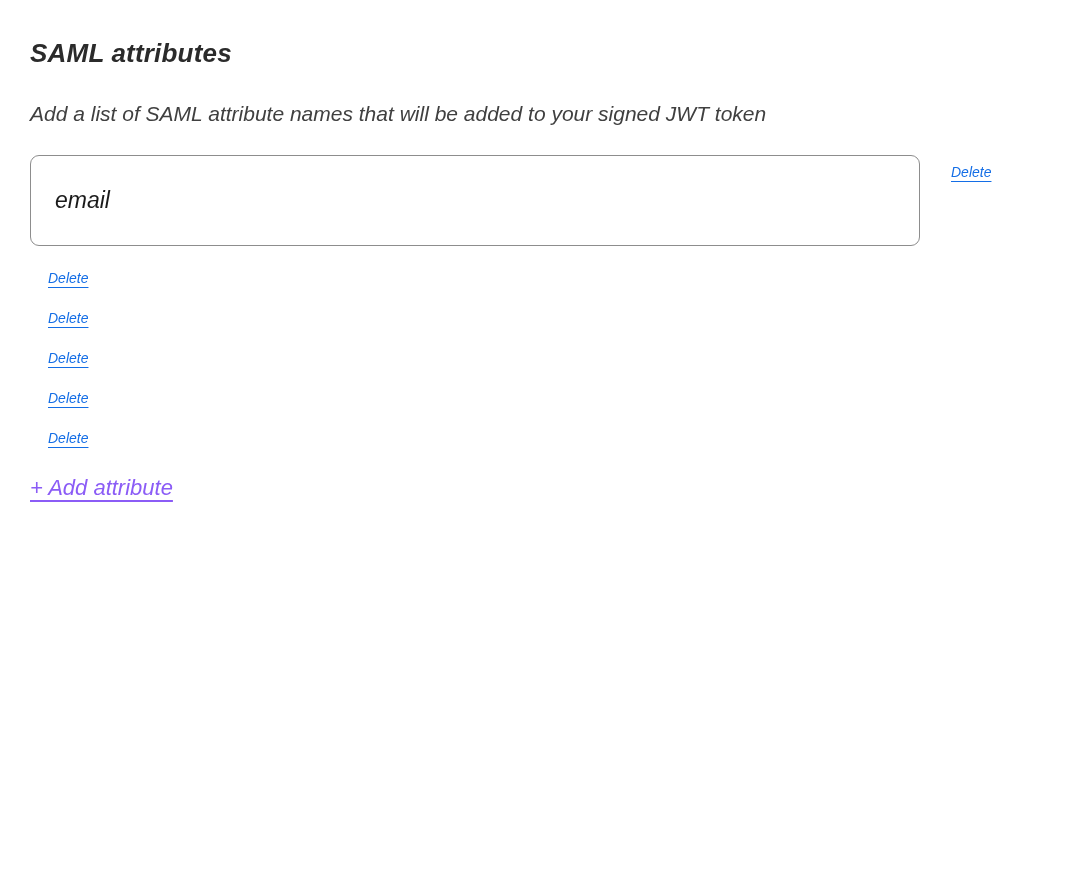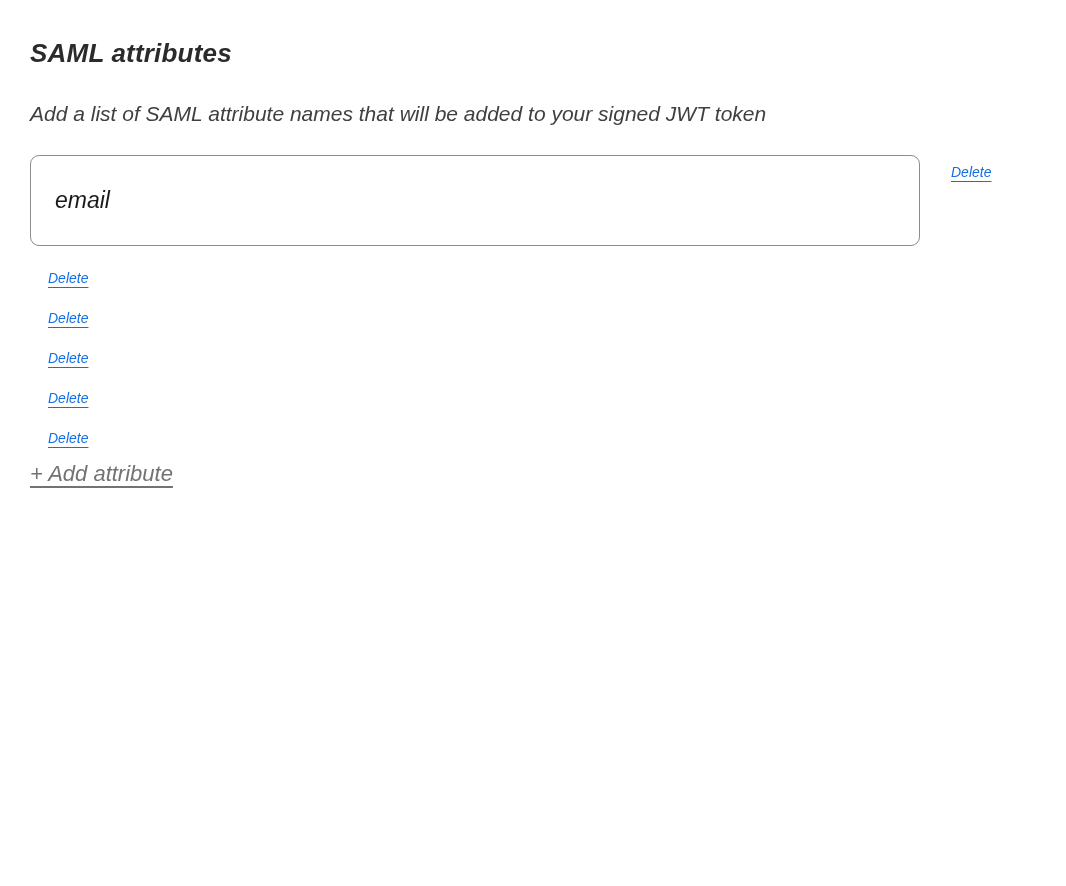--- a/index.html
+++ b/index.html
@@ -51,22 +51,23 @@
     margin-left: 18px;
     margin-top: 9px;
     font-size: 14px;
     color: #146ee6;
     text-decoration: underline;
     text-underline-offset: 4px;
     cursor: pointer;
   }
   .add-link {
     display: inline-block;
+    margin-top: 14px;
     font-size: 22px;
-    color: #737373;
+    color: #8b5cf6;
     text-decoration: underline;
     text-underline-offset: 5px;
     cursor: pointer;
   }
 </style>
 </head>
 <body>
 
 <div class="page">
 

